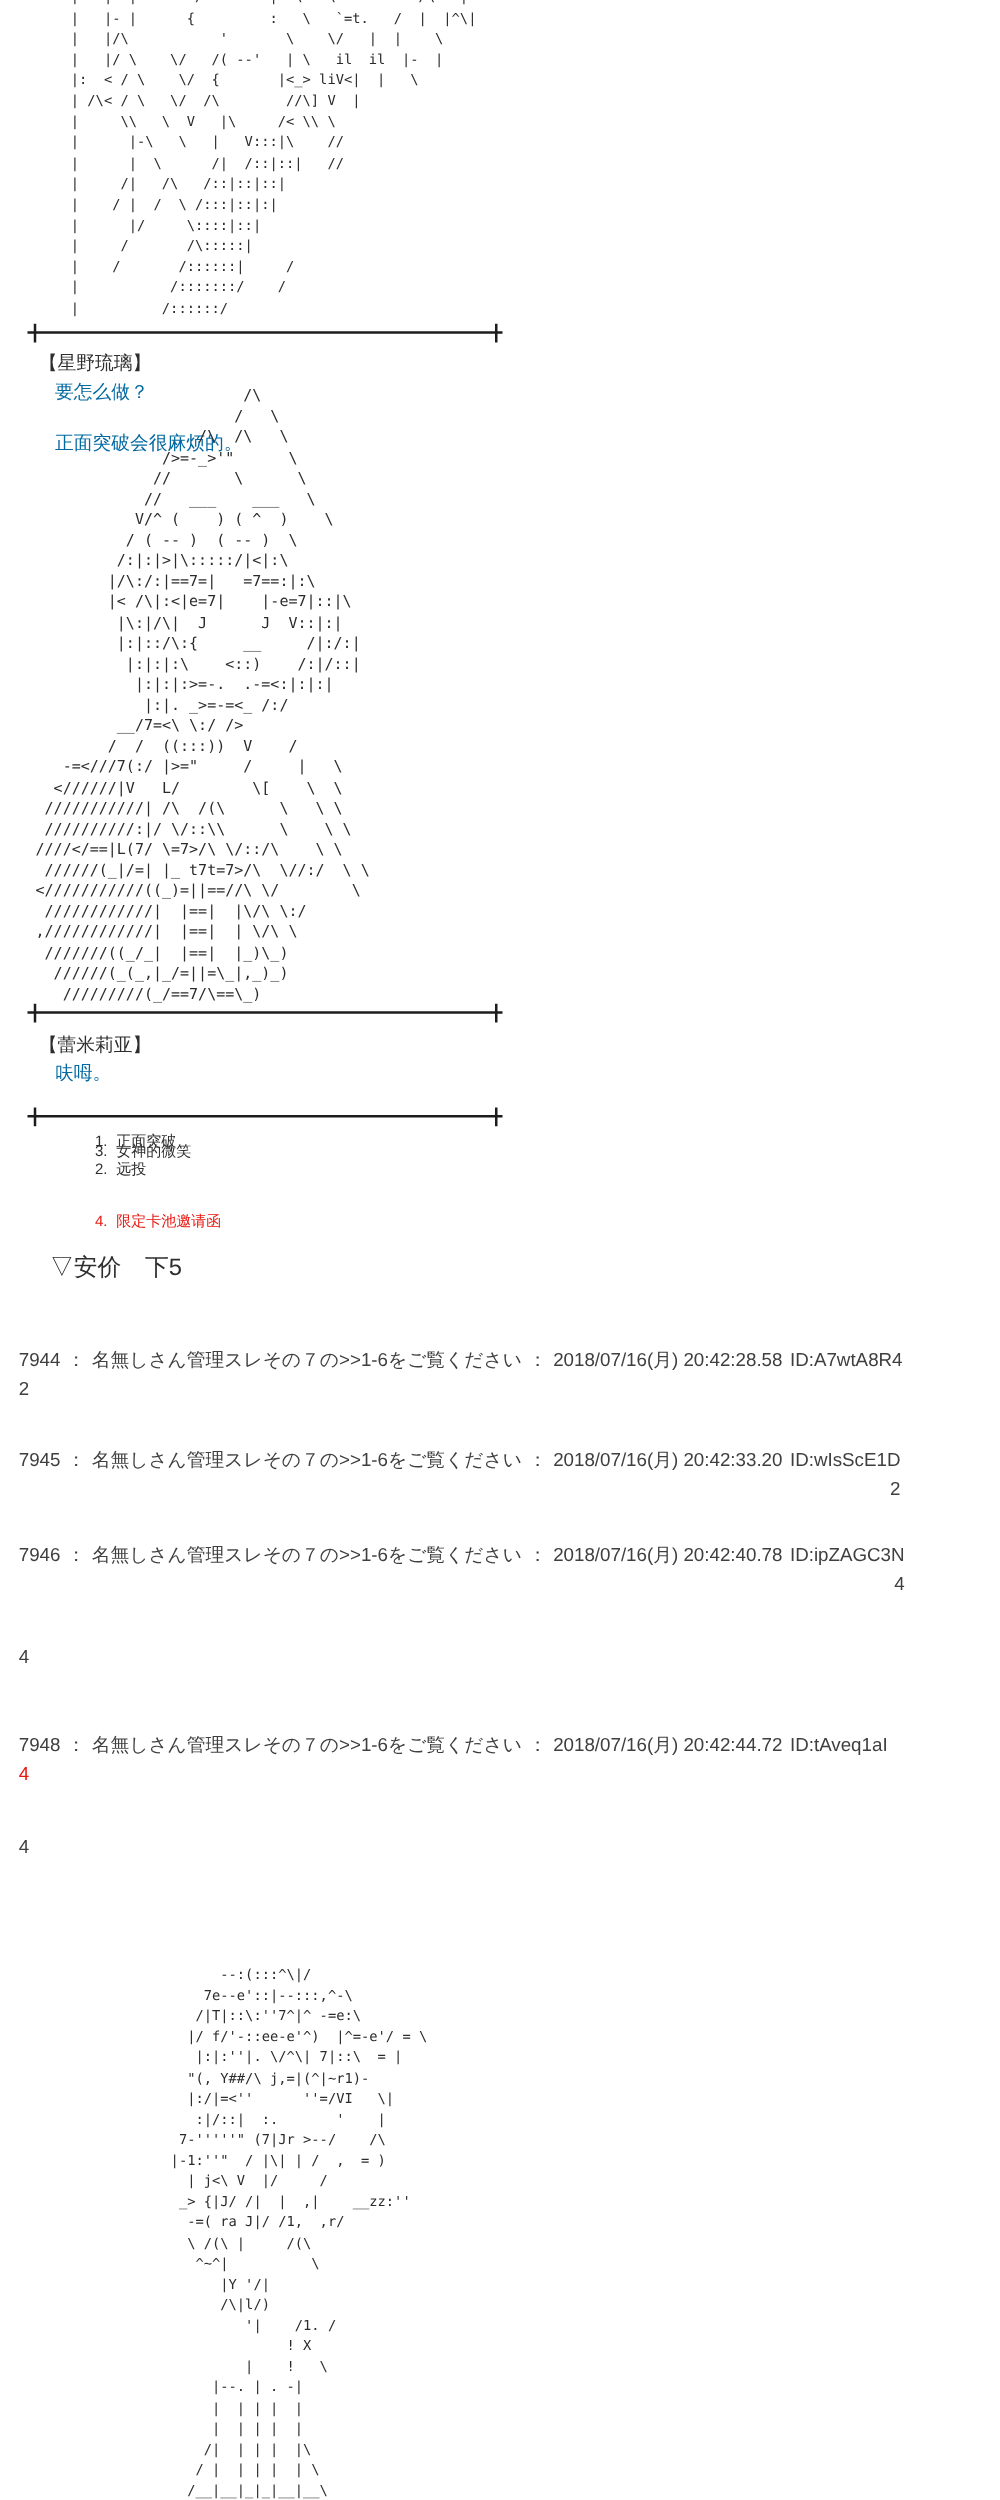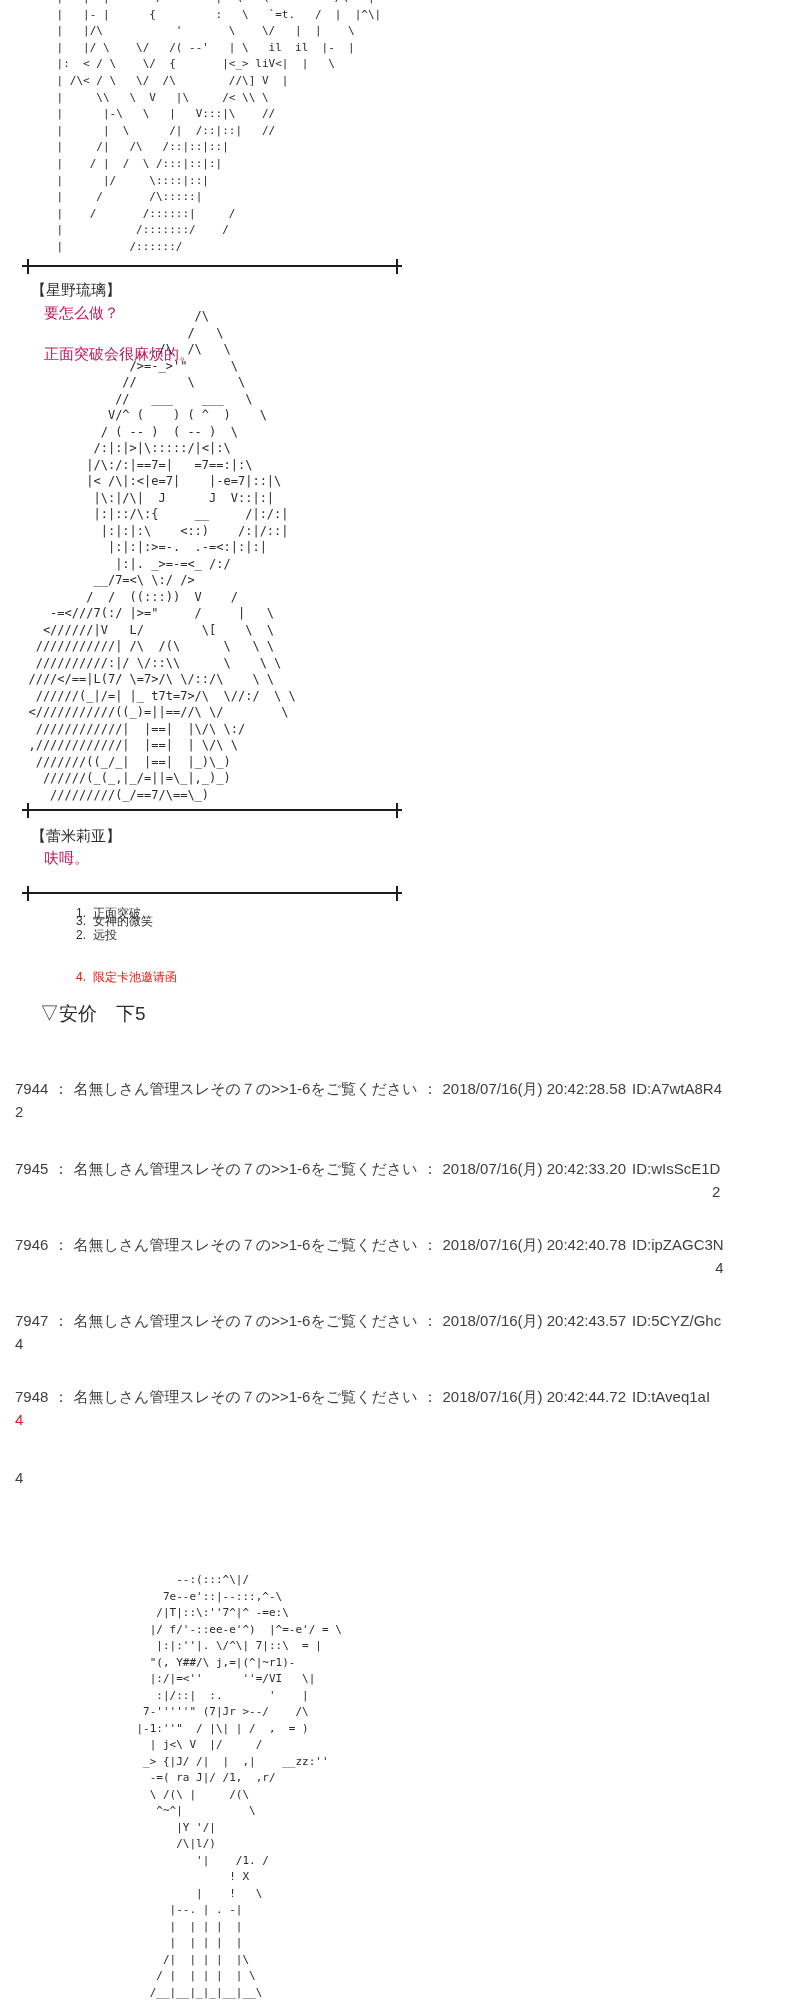--- a/index.html
+++ b/index.html
@@ -15,21 +15,21 @@
 
   
   .divider { position:absolute; left:22px; width:380px; height:0; border-top:2px solid #1c1c1c; }
   .tick { position:absolute; width:2px; height:15px; top:-8px; background:#1c1c1c; }
   .tick-l { left:5px; } .tick-r { right:4px; }
   .d1 { top:265px; } .d2 { top:809px; } .d3 { top:892px; }
 
   
   .speaker  { position:absolute; left:31px; font-size:15px; color:#2e2e2e; white-space:nowrap; }
   .s1 { top:281px; } .s2 { top:827px; }
-  .dialogue { position:absolute; left:44px; font-size:15px; color:#be185d; white-space:nowrap; }
+  .dialogue { position:absolute; left:44px; font-size:15px; color:#0369a1; white-space:nowrap; }
   .dlg-1a { top:304px; } .dlg-1b { top:325px;margin-top:20px; } .dlg-2a { top:849px; }
 
   
   .option { position:absolute; left:40px; font-size:12px; color:#2e2e2e; white-space:nowrap;margin-left:36px; }
   .opt-1 { top:905px; } .opt-2 { top:927px; } .opt-3 { top:913px; }
   .opt-4 { top:969px; color:#e8170f; }
   .opt-num { margin-right:7px; }
 
   .anchor-call { position:absolute; left:40px; top:1001px; font-size:19px; color:#2e2e2e; white-space:nowrap; }
 
@@ -138,21 +138,20 @@
     <div class="post-header"><span class="post-num">7945</span><span class="sep">：</span><span class="post-name">名無しさん管理スレその７の&gt;&gt;1-6をご覧ください</span><span class="sep">：</span><span class="post-date">2018/07/16(月) 20:42:33.20</span><span class="post-id">ID:wIsScE1D</span></div>
     <div class="post-body">2</div>
   </div>
 
   <div class="post p7946">
     <div class="post-header"><span class="post-num">7946</span><span class="sep">：</span><span class="post-name">名無しさん管理スレその７の&gt;&gt;1-6をご覧ください</span><span class="sep">：</span><span class="post-date">2018/07/16(月) 20:42:40.78</span><span class="post-id">ID:ipZAGC3N</span></div>
     <div class="post-body">4</div>
   </div>
 
   <div class="post p7947">
-    <div class="post-header"><span class="post-num">7947</span><span class="sep">：</span><span class="post-name">名無しさん管理スレその７の&gt;&gt;1-6をご覧ください</span><span class="sep">：</span><span class="post-date">2018/07/16(月) 20:42:43.57</span><span class="post-id">ID:5CYZ/Ghc</span></div>
     <div class="post-body">4</div>
   </div>
 
   <div class="post p7948">
     <div class="post-header"><span class="post-num">7948</span><span class="sep">：</span><span class="post-name">名無しさん管理スレその７の&gt;&gt;1-6をご覧ください</span><span class="sep">：</span><span class="post-date">2018/07/16(月) 20:42:44.72</span><span class="post-id">ID:tAveq1aI</span></div>
     <div class="post-body red">4</div>
   </div>
 
   <div class="post p7949">
     <div class="post-body">4</div>

